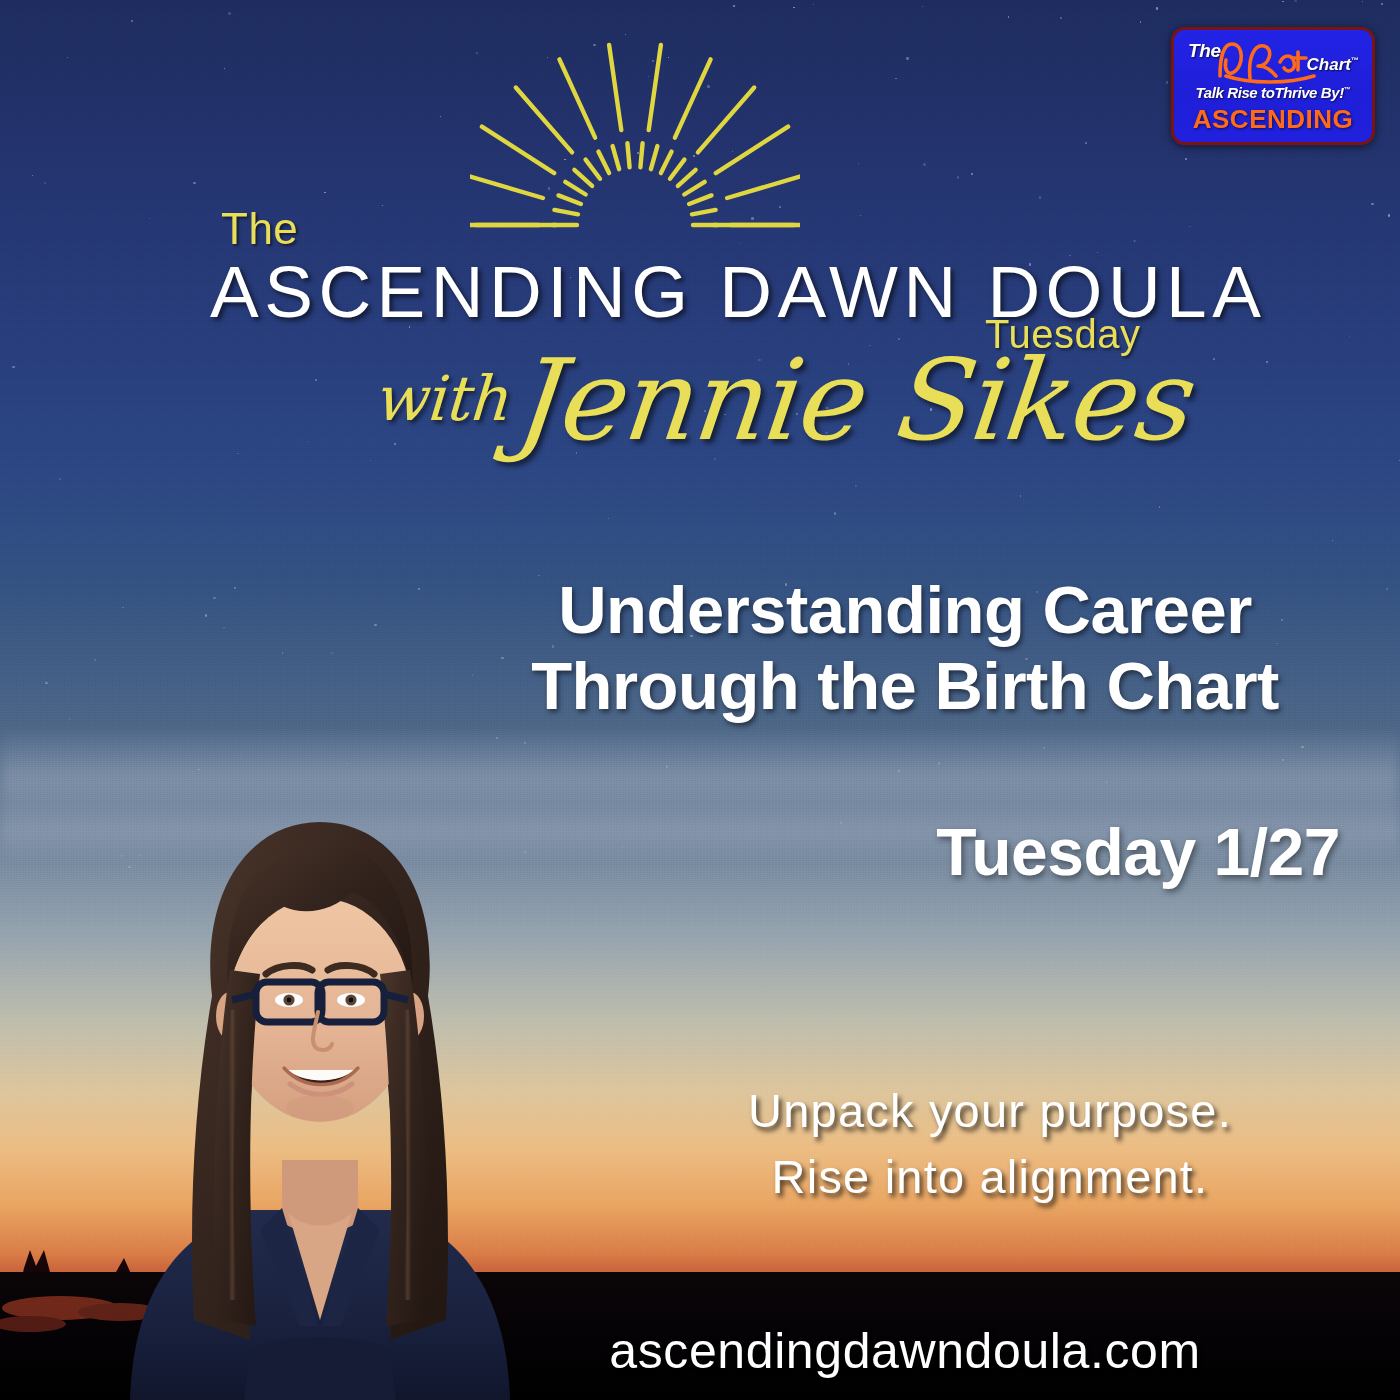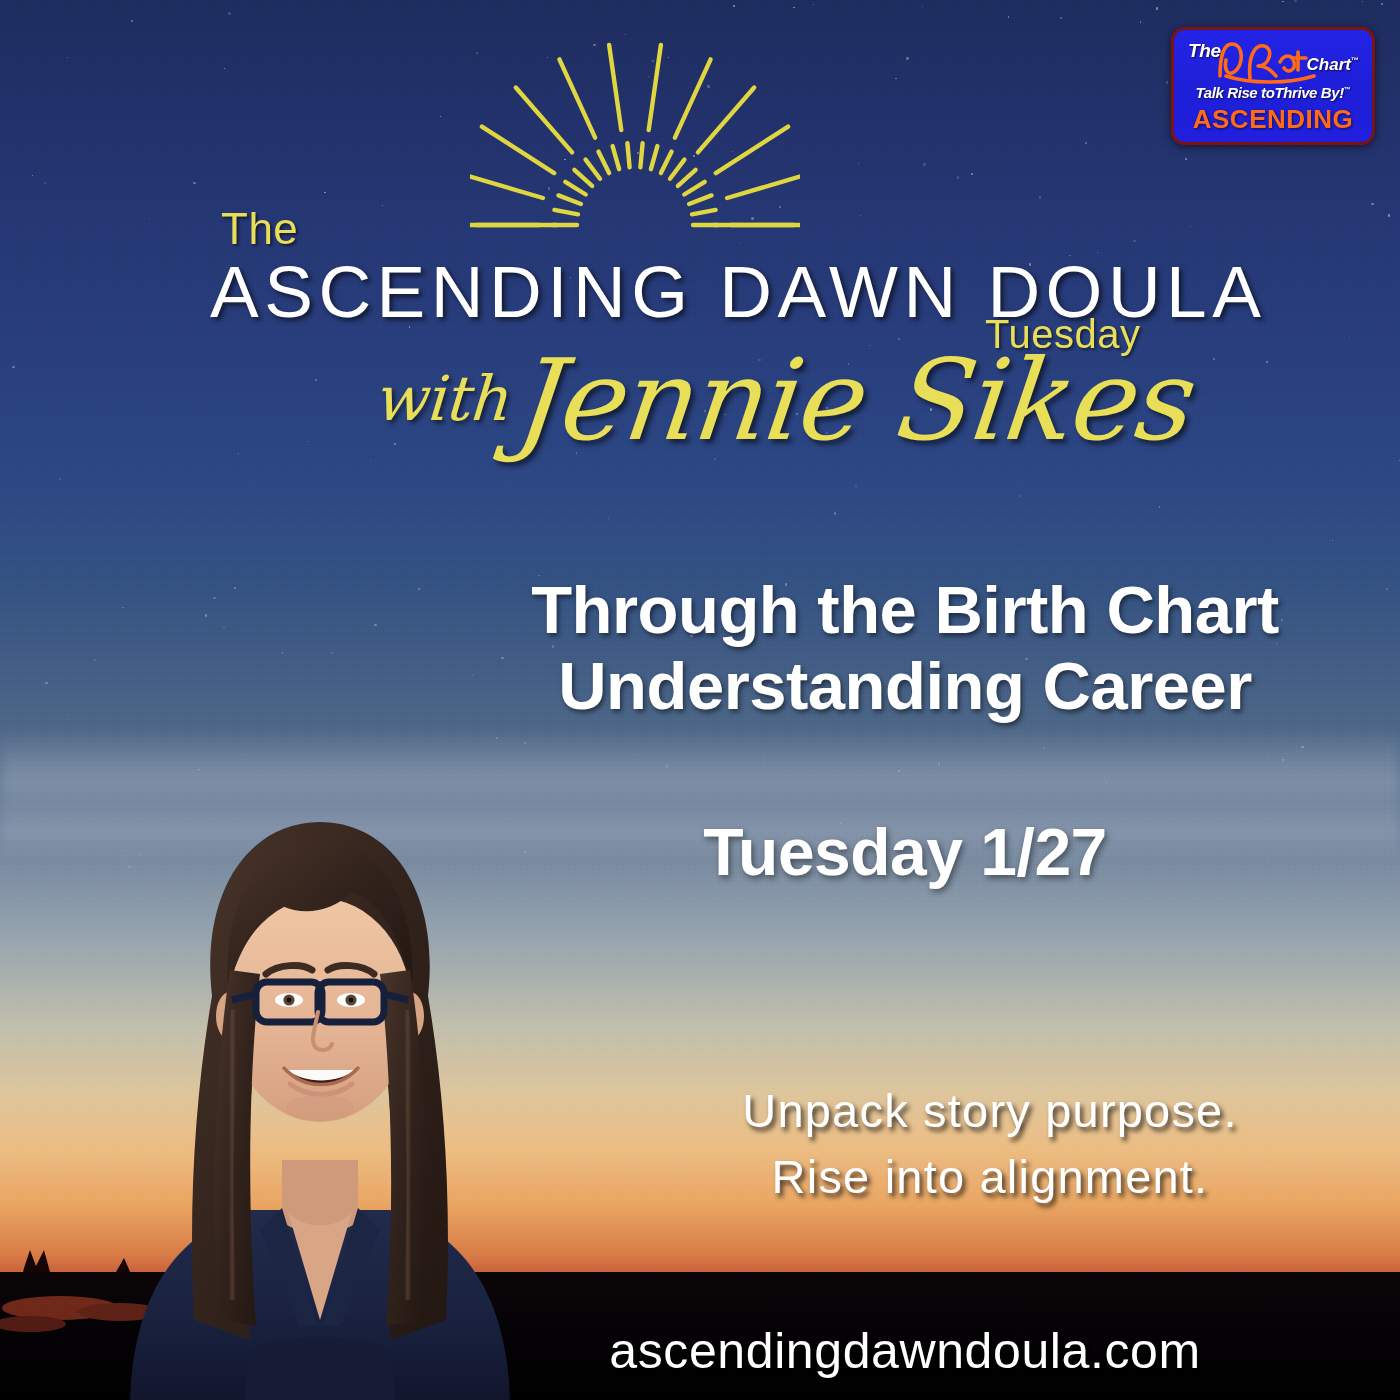--- a/index.html
+++ b/index.html
@@ -194,21 +194,21 @@
     line-height: 1.13;
     letter-spacing: -0.5px;
     text-shadow: 2px 3px 5px rgba(0,0,0,.5);
   }
 
   
   .ep-when {
     position: absolute;
     left: 470px; top: 810px;
     width: 870px;
-    text-align: center;
+    text-align: right;
     color: #ffffff;
     font-size: 66px;
     font-weight: bold;
     line-height: 1.30;
     letter-spacing: -0.5px;
     text-shadow: 2px 3px 6px rgba(0,0,0,.45);
   }
 
   
   .tagline {
@@ -496,30 +496,30 @@
     <span class="badge-show">
       <span>Chart</span><span class="badge-tm1">™</span>
     </span>
     <div class="badge-tag">
       <span>Talk Rise toThrive By!</span><span class="badge-tm2">™</span>
     </div>
     <div class="badge-presents">ASCENDING</div>
   </div>
 
   <div class="ep-title">
+    <div>Understanding Career</div>
     <div>Through the Birth Chart</div>
-    <div>Understanding Career</div>
   </div>
 
   <div class="ep-when">
     <div>Tuesday 1/27</div>
   </div>
 
   <div class="tagline">
-    <div>Unpack story purpose.</div>
+    <div>Unpack your purpose.</div>
     <div>Rise into alignment.</div>
   </div>
 
   <div class="site-url">ascendingdawndoula.com</div>
 
   <svg class="portrait" viewBox="0 0 520 640">
     <defs>
       <linearGradient id="hairG" x1="0" y1="0" x2="1" y2="1">
         <stop offset="0%" stop-color="#4a352b"></stop>
         <stop offset="45%" stop-color="#33241d"></stop>

